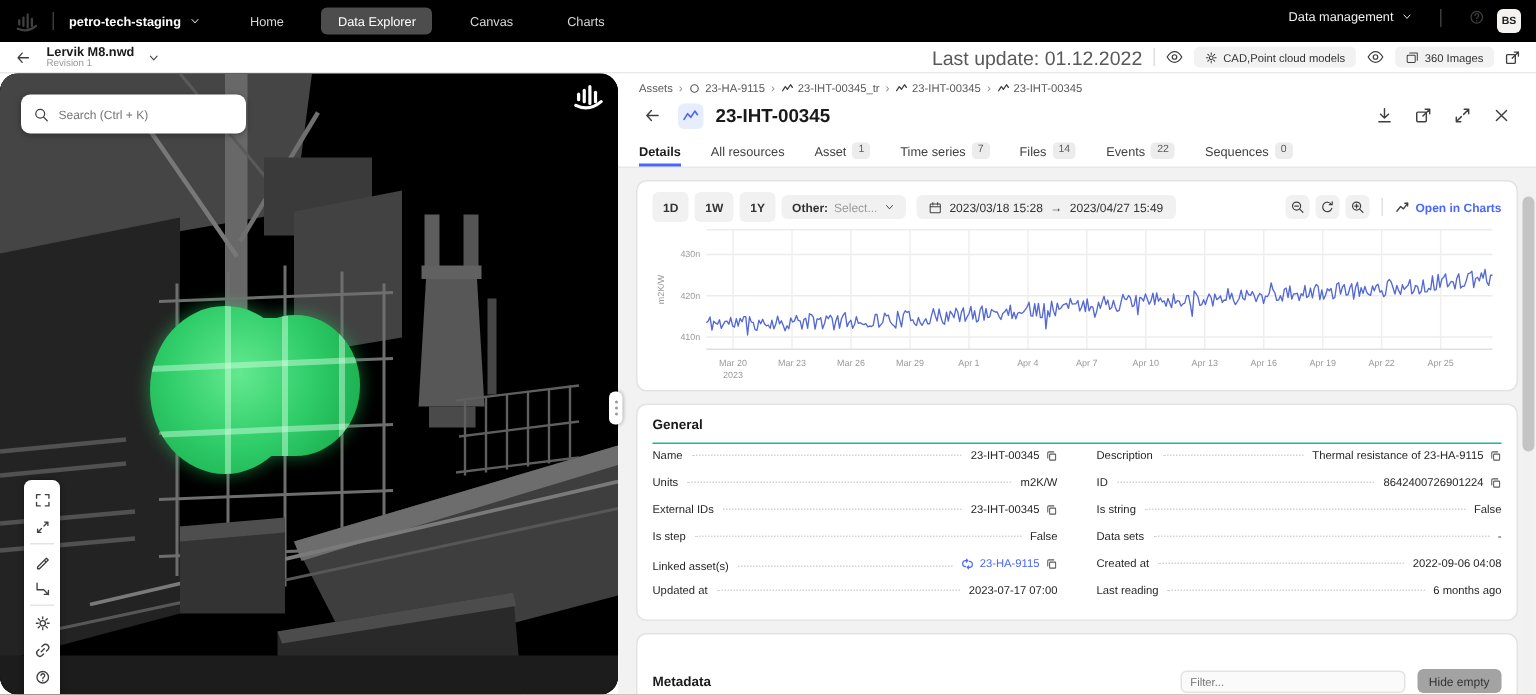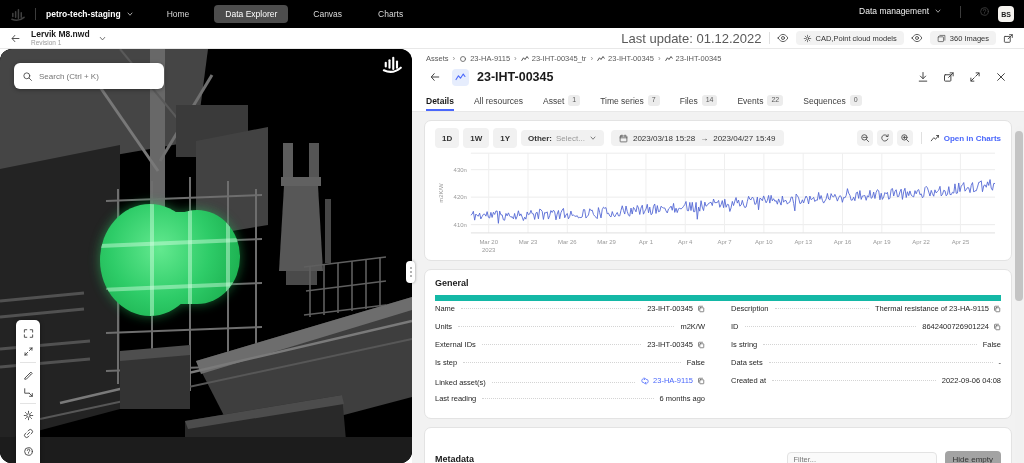--- a/index.html
+++ b/index.html
@@ -74,21 +74,21 @@
   .otherpill { display:flex; align-items:center; gap:4px; background:#f1f1f1; border-radius:4px; height:16px; padding:0 7px; font-size:8px; cursor:pointer; }
   .otherpill .lab { font-weight:bold; color:#333; }
   .otherpill .val { color:#999; }
   .datepill { display:flex; align-items:center; gap:5px; background:#f1f1f1; border-radius:4px; height:16px; padding:0 8px; font-size:8px; color:#333; cursor:pointer; margin-left:3px; }
   .controls .spacer { flex:1; }
   .sqbtn { width:16px; height:16px; background:#f1f1f1; border:none; border-radius:4px; display:flex; align-items:center; justify-content:center; color:#404040; cursor:pointer; }
   .cdiv { width:1px; height:12px; background:#e0e0e0; margin:0 4px; }
   .opencharts { display:flex; align-items:center; gap:4px; color:var(--accent); font-size:8px; font-weight:bold; cursor:pointer; white-space:nowrap; }
   
   .gen-card { padding:0 10px; }
-  .sec-heading { font-size:9px; font-weight:bold; color:#1a1a1a; padding:8px 0 7px; border-bottom:6px solid #14b8a6; }
+  .sec-heading { font-size:9px; font-weight:bold; color:#1a1a1a; padding:8px 0 7px; border-bottom:1px solid #14b8a6; }
   .gen-grid { display:grid; grid-template-columns:1fr 1fr; column-gap:26px; padding:3px 0 6px; }
   .kv { display:flex; align-items:baseline; height:18px; font-size:7.5px; color:#262626; }
   .kv .lead { flex:1; border-bottom:1px dotted #d4d4d4; margin:0 6px; transform:translateY(-2px); min-width:10px; }
   .kv .val { display:flex; align-items:center; gap:4px; white-space:nowrap; }
   .kv .val.link { color:var(--accent); cursor:pointer; }
   .copy-ic { color:#595959; cursor:pointer; display:inline-flex; }
   
   .meta-card { padding:23px 10px; display:flex; align-items:center; }
   .meta-card .spacer { flex:1; }
   .filterbox { width:150px; height:15px; background:#fff; border:1px solid #e3e3e3; border-radius:4px; background:#fafafa;
@@ -700,20 +700,27 @@
                 </span>
               </div>
               <div class="kv">
                 <span>Created at</span>
                 <span class="lead"></span>
                 <span class="val">
                   <span>2022-09-06 04:08</span>
                 </span>
               </div>
               <div class="kv">
+                <span>Updated at</span>
+                <span class="lead"></span>
+                <span class="val">
+                  <span>2023-07-17 07:00</span>
+                </span>
+              </div>
+              <div class="kv">
                 <span>Last reading</span>
                 <span class="lead"></span>
                 <span class="val">
                   <span>6 months ago</span>
                 </span>
               </div>
             </div>
         </div>
 
         <div class="card meta-card">

